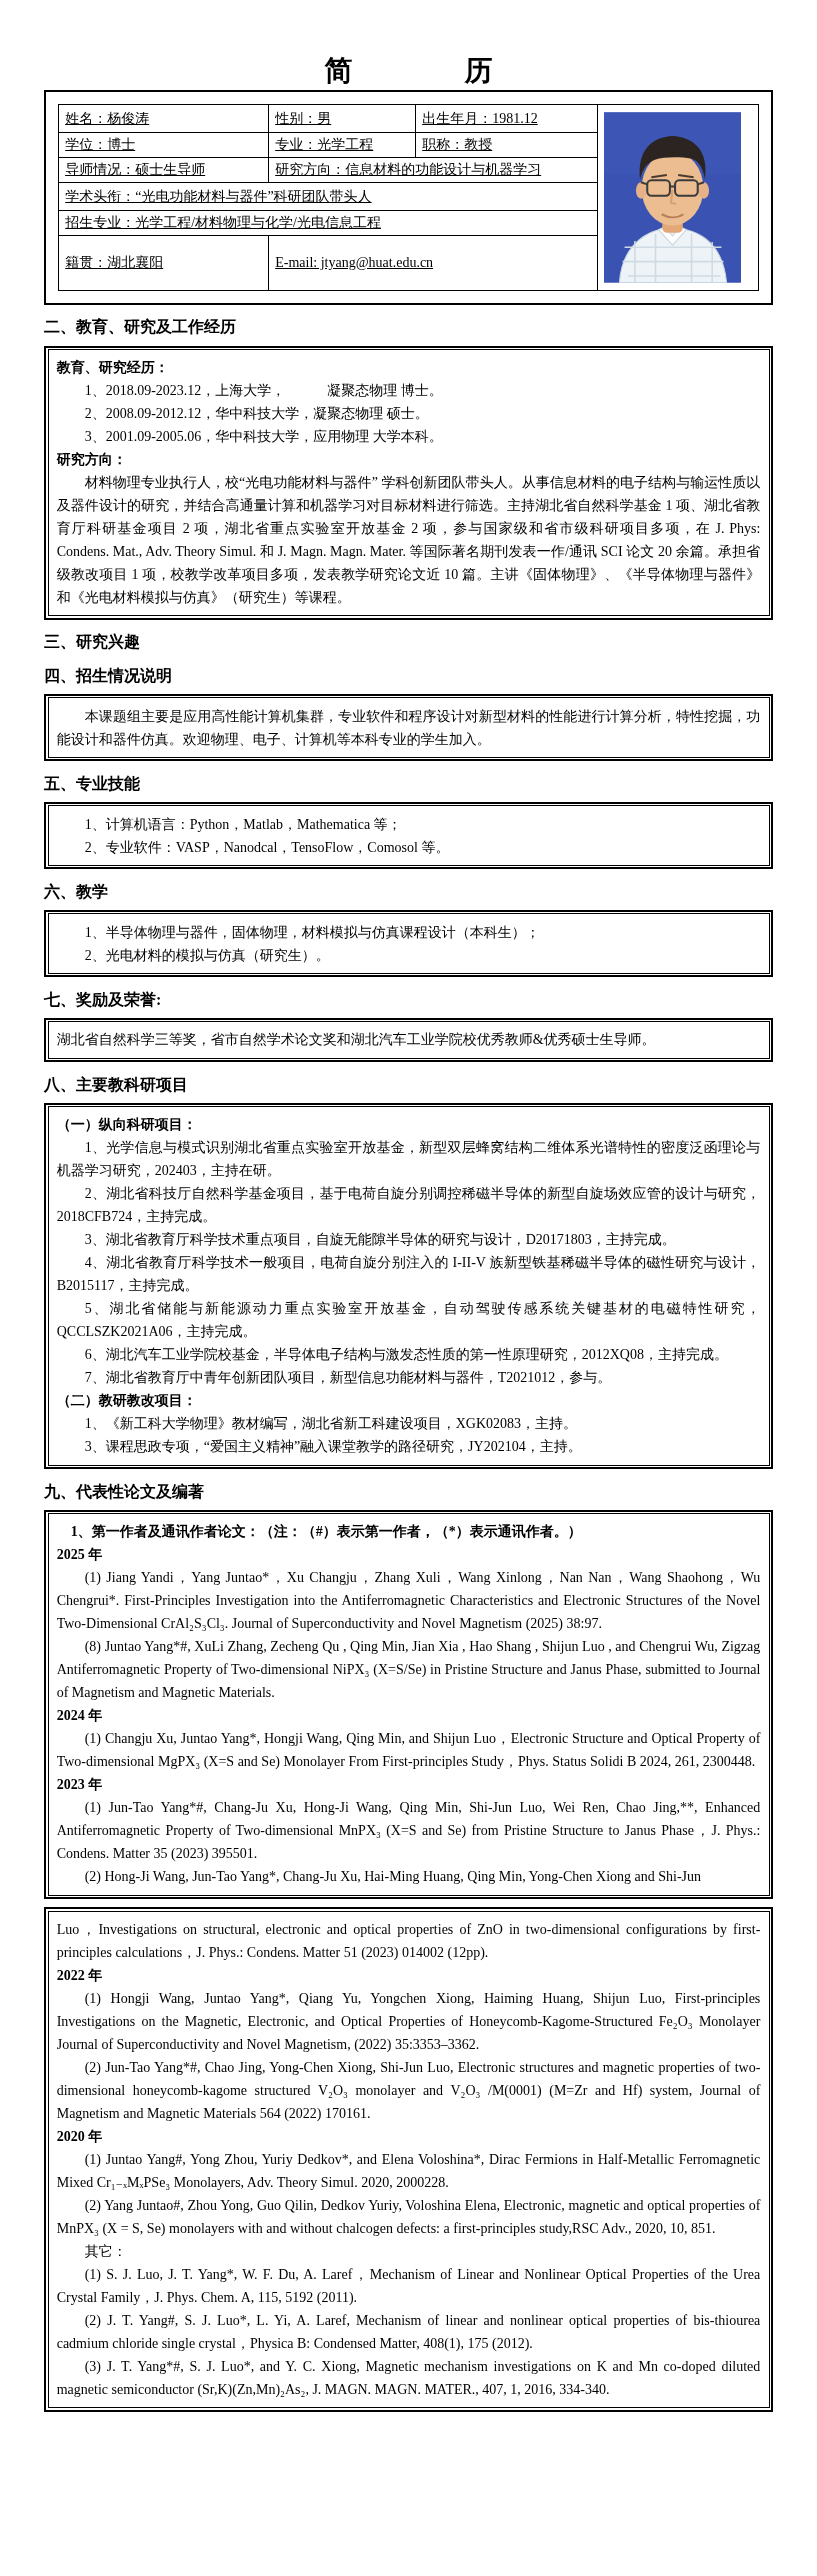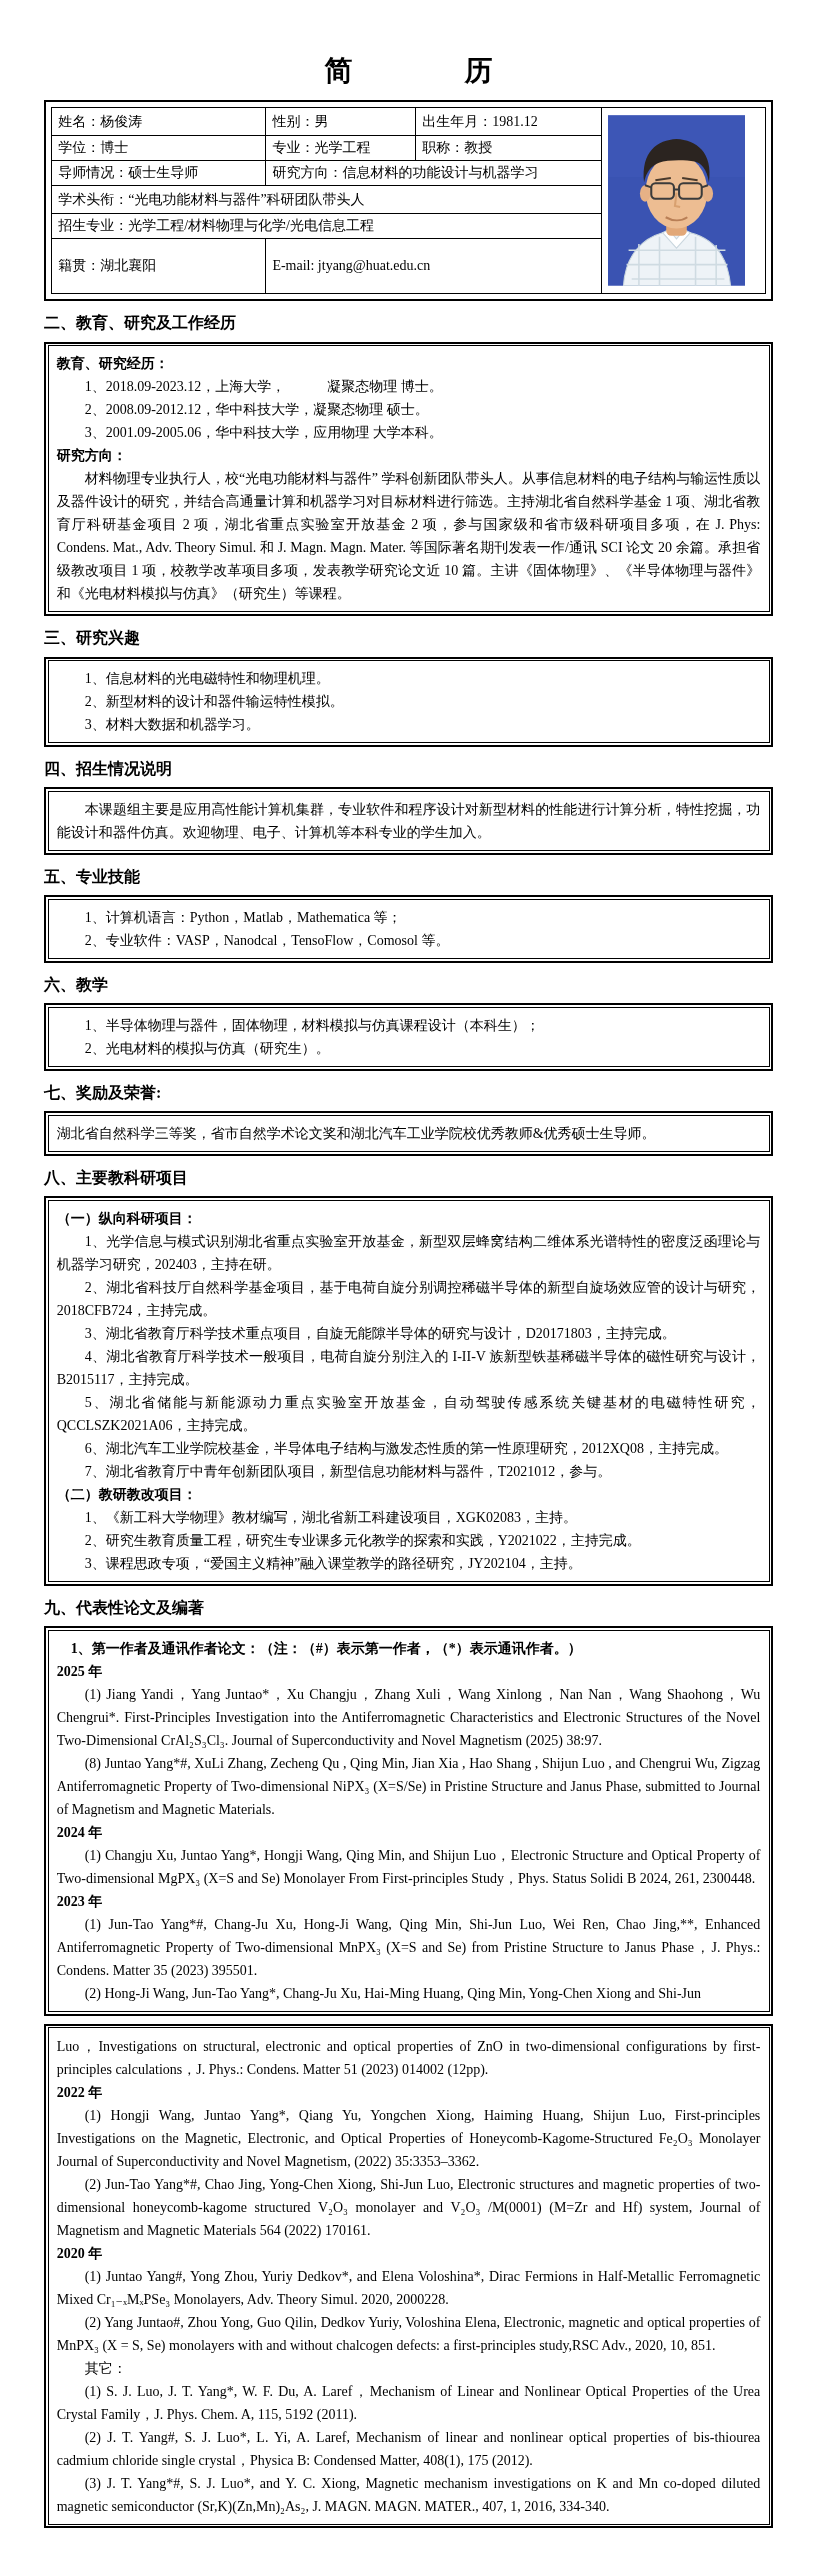--- a/index.html
+++ b/index.html
@@ -26,21 +26,21 @@
   .box-inner p{ margin:0; }
   .para{ text-indent:2em; text-align:justify; }
   .flush{ text-indent:0; }
   .label{ font-weight:bold; }
   .pub-year{ font-weight:bold; }
   .pub{ text-indent:2em; text-align:justify; }
   .pub-cont{ text-indent:0; text-align:justify; }
   .note-line{ font-weight:bold; text-indent:1em; }
 
   
-  .info-wrap{ border:2.6px solid #000; padding:5px; margin-top:10px; }
+  .info-wrap{ border:2.6px solid #000; padding:12px; margin-top:0;text-decoration:underline; }
   table.info{ border-collapse:collapse; width:100%; table-layout:fixed; }
   table.info td{
     border:1px solid #000; font-size:14px; padding:1px 6.2px;
     vertical-align:middle; overflow:hidden; white-space:nowrap;
   }
   td.photo-cell{ vertical-align:top; padding:8.2px 0 0 6.2px; }
   .photo-frame{ width:137px; height:171px; display:block; }
 </style>
 </head>
 <body>
@@ -123,27 +123,20 @@
       <p class="label flush">教育、研究经历：</p>
       <p class="para">1、2018.09-2023.12，上海大学，　　　凝聚态物理 博士。</p>
       <p class="para">2、2008.09-2012.12，华中科技大学，凝聚态物理 硕士。</p>
       <p class="para">3、2001.09-2005.06，华中科技大学，应用物理 大学本科。</p>
       <p class="label flush">研究方向：</p>
       <p class="para">材料物理专业执行人，校“光电功能材料与器件” 学科创新团队带头人。从事信息材料的电子结构与输运性质以及器件设计的研究，并结合高通量计算和机器学习对目标材料进行筛选。主持湖北省自然科学基金 1 项、湖北省教育厅科研基金项目 2 项，湖北省重点实验室开放基金 2 项，参与国家级和省市级科研项目多项，在 J. Phys: Condens. Mat., Adv. Theory Simul. 和 J. Magn. Magn. Mater. 等国际著名期刊发表一作/通讯 SCI 论文 20 余篇。承担省级教改项目 1 项，校教学改革项目多项，发表教学研究论文近 10 篇。主讲《固体物理》、《半导体物理与器件》和《光电材料模拟与仿真》（研究生）等课程。</p>
     </div>
   </div>
 
   <div class="sec-heading">三、研究兴趣</div>
-  <div class="box">
-    <div class="box-inner">
-      <p class="para">1、信息材料的光电磁特性和物理机理。</p>
-      <p class="para">2、新型材料的设计和器件输运特性模拟。</p>
-      <p class="para">3、材料大数据和机器学习。</p>
-    </div>
-  </div>
 
   <div class="sec-heading">四、招生情况说明</div>
   <div class="box">
     <div class="box-inner">
       <p class="para">本课题组主要是应用高性能计算机集群，专业软件和程序设计对新型材料的性能进行计算分析，特性挖掘，功能设计和器件仿真。欢迎物理、电子、计算机等本科专业的学生加入。</p>
     </div>
   </div>
 
   <div class="sec-heading">五、专业技能</div>
   <div class="box">
@@ -174,21 +167,20 @@
       <p class="label flush">（一）纵向科研项目：</p>
       <p class="para">1、光学信息与模式识别湖北省重点实验室开放基金，新型双层蜂窝结构二维体系光谱特性的密度泛函理论与机器学习研究，202403，主持在研。</p>
       <p class="para">2、湖北省科技厅自然科学基金项目，基于电荷自旋分别调控稀磁半导体的新型自旋场效应管的设计与研究，2018CFB724，主持完成。</p>
       <p class="para">3、湖北省教育厅科学技术重点项目，自旋无能隙半导体的研究与设计，D20171803，主持完成。</p>
       <p class="para">4、湖北省教育厅科学技术一般项目，电荷自旋分别注入的 I-II-V 族新型铁基稀磁半导体的磁性研究与设计，B2015117，主持完成。</p>
       <p class="para">5、湖北省储能与新能源动力重点实验室开放基金，自动驾驶传感系统关键基材的电磁特性研究，QCCLSZK2021A06，主持完成。</p>
       <p class="para">6、湖北汽车工业学院校基金，半导体电子结构与激发态性质的第一性原理研究，2012XQ08，主持完成。</p>
       <p class="para">7、湖北省教育厅中青年创新团队项目，新型信息功能材料与器件，T2021012，参与。</p>
       <p class="label flush">（二）教研教改项目：</p>
       <p class="para">1、《新工科大学物理》教材编写，湖北省新工科建设项目，XGK02083，主持。</p>
-      <p class="para">2、研究生教育质量工程，研究生专业课多元化教学的探索和实践，Y2021022，主持完成。</p>
       <p class="para">3、课程思政专项，“爱国主义精神”融入课堂教学的路径研究，JY202104，主持。</p>
     </div>
   </div>
 
   <div class="sec-heading">九、代表性论文及编著</div>
   <div class="box">
     <div class="box-inner">
       <p class="note-line">1、第一作者及通讯作者论文：（注：（#）表示第一作者，（*）表示通讯作者。）</p>
       <p class="pub-year">2025 年</p>
       <p class="pub">(1) Jiang Yandi，Yang Juntao*，Xu Changju，Zhang Xuli，Wang Xinlong，Nan Nan，Wang Shaohong，Wu Chengrui*. First-Principles Investigation into the Antiferromagnetic Characteristics and Electronic Structures of the Novel Two-Dimensional CrAl₂S₃Cl₃. Journal of Superconductivity and Novel Magnetism (2025) 38:97.</p>

